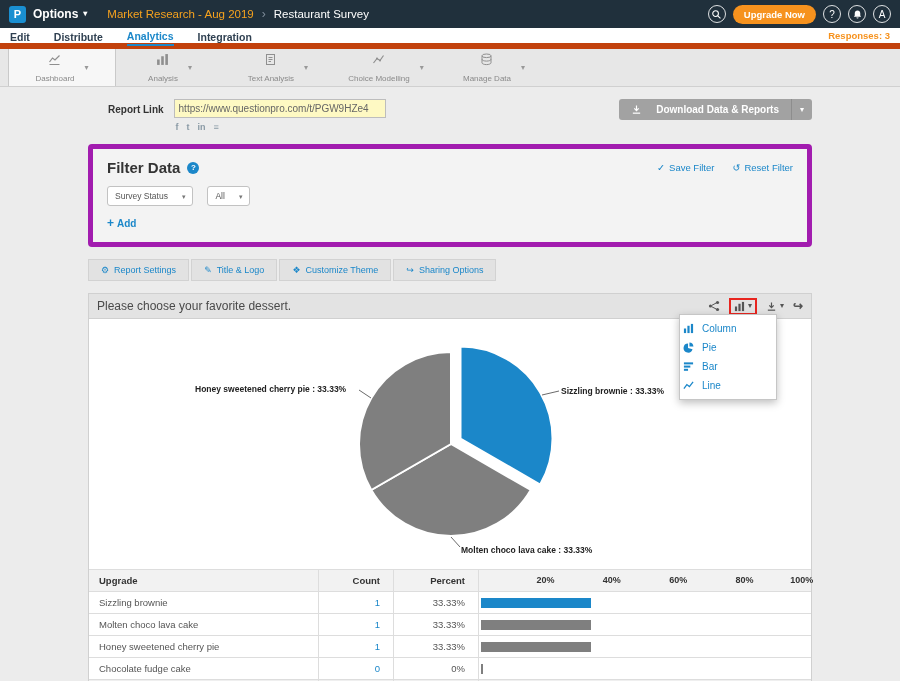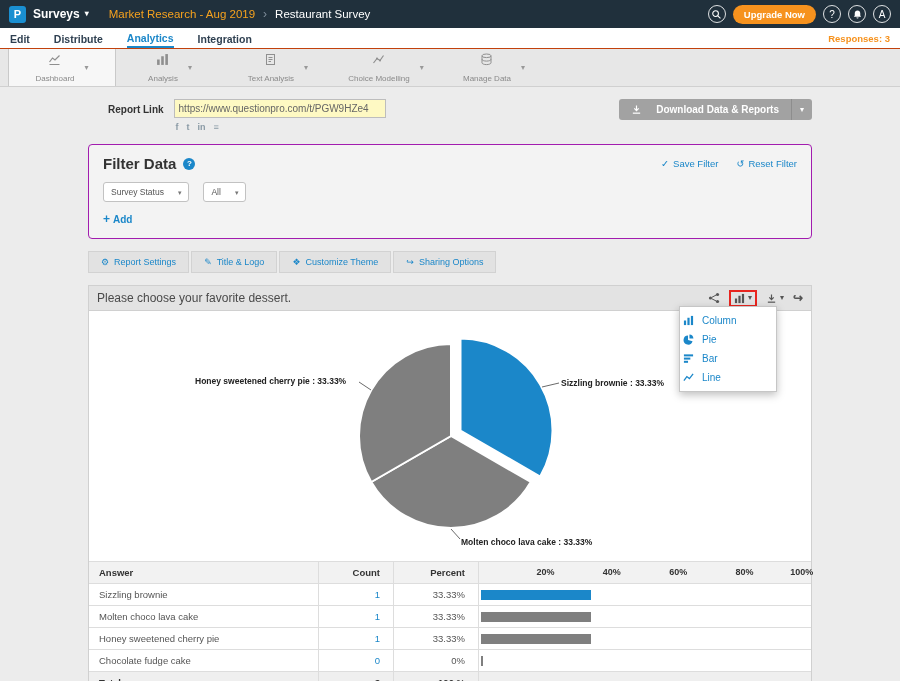--- a/index.html
+++ b/index.html
@@ -18,21 +18,21 @@
   .product { color:#fff; font-size:12px; font-weight:700; margin-left:7px; display:flex; gap:5px; align-items:center; cursor:pointer; }
   .caret { font-size:8px; line-height:1; }
   .crumb-folder { color:#f6a21e; font-size:11.5px; margin-left:20px; cursor:pointer; }
   .crumb-sep { color:#7d8b99; margin:0 8px; font-size:12px; }
   .crumb-current { color:#fff; font-size:11.5px; }
   .tb-right { display:flex; align-items:center; gap:7px;text-align:center; }
   .circle-btn { width:18px; height:18px; border:1px solid rgba(255,255,255,.85); border-radius:50%; display:flex; align-items:center; justify-content:center; color:#fff; font-size:10px; cursor:pointer; flex:none; }
   .upgrade { background:#f6921e; color:#fff; font-size:9.5px; font-weight:700; padding:4px 11px; border-radius:10px; cursor:pointer; }
 
   
-  .navbar { height:21px; background:#fff; border-bottom:1px solid #c2410c; display:flex; align-items:center; padding:0 10px; gap:24px; }
+  .navbar { height:21px; background:#fff; border-bottom:6px solid #c2410c; display:flex; align-items:center; padding:0 10px; gap:24px; }
   .nav-item { font-size:10.5px; font-weight:700; color:#2e3f50; padding:4px 0 2px; cursor:pointer; }
   .nav-item.active { color:#1b87c9; border-bottom:2px solid #1b87c9; }
   .nav-spacer { flex:1; }
   .responses { color:#f6921e; font-size:9.5px; font-weight:700; cursor:pointer; }
 
   
   .toolbar { height:38px; background:#e7e7e7; border-bottom:1px solid #d0d0d0; display:flex; padding-left:8px; }
   .tool { width:108px; display:flex; align-items:center; justify-content:center; gap:10px; color:#8f8f8f; cursor:pointer; }
   .tool.active { background:#f7f7f7; border-left:1px solid #c9c9c9; border-right:1px solid #c9c9c9; }
   .tool .stack { display:flex; flex-direction:column; align-items:center; gap:8px; }
@@ -47,21 +47,21 @@
   .link-group { display:flex; flex-direction:column; }
   .link-input { width:212px; height:19px; border:1px solid #bdbdbd; background:#fef9c3; font-size:10px; color:#666; padding:0 4px; font-family:"Liberation Sans", sans-serif; }
   .social-row { display:flex; gap:8px; margin:4px 0 0 2px; color:#8a9aa5; font-size:9px; font-weight:700; }
   .social-row span { cursor:pointer; }
   .spacer { flex:1; }
   .dl-btn { display:flex; cursor:pointer; }
   .dl-main { background:#a2a2a2; color:#fff; font-size:10px; font-weight:700; padding:5px 12px; border-radius:3px 0 0 3px; display:flex; gap:14px; align-items:center; }
   .dl-caret { background:#a2a2a2; color:#fff; padding:5px 8px; border-left:1px solid #8d8d8d; border-radius:0 3px 3px 0; display:flex; align-items:center; }
 
   
-  .filter-panel { margin-top:12px; background:#f3f3f3; border:1px solid #a21caf; border-radius:4px; padding:10px 14px 12px; }
+  .filter-panel { margin-top:12px; background:#f3f3f3; border:5px solid #a21caf; border-radius:4px; padding:10px 14px 12px; }
   .filter-head { display:flex; align-items:center; }
   .filter-title { font-size:15px; font-weight:700; color:#333; }
   .q-circle { width:12px; height:12px; border-radius:50%; background:#1b87c9; color:#fff; font-size:8px; font-weight:700; display:flex; align-items:center; justify-content:center; margin-left:7px; cursor:pointer; }
   .filter-links { margin-left:auto; display:flex; gap:18px; font-size:9.5px; color:#1b87c9; }
   .filter-link { display:flex; gap:4px; align-items:center; cursor:pointer; }
   .filter-selects { display:flex; gap:14px; margin-top:10px; }
   .fake-select { background:#fff; border:1px solid #c2c2c2; border-radius:3px; font-size:8.5px; color:#555; padding:4px 7px; display:flex; align-items:center; gap:14px; cursor:pointer; }
   .fake-select .caret { font-size:7px; color:#777; }
   .add-link { margin-top:10px; font-size:10px; font-weight:700; color:#1b87c9; display:flex; gap:3px; align-items:center; width:fit-content; cursor:pointer; }
   .add-link .plus { font-size:12px; }
@@ -111,21 +111,21 @@
   .scale-label.s0 { left:20%; } .scale-label.s1 { left:40%; } .scale-label.s2 { left:60%; }
   .scale-label.s3 { left:80%; } .scale-label.s4 { left:100%; transform:translateX(-90%); }
 </style>
 </head>
 <body>
 
 <header class="topbar">
   <div class="tb-left">
     <span class="logo">P</span>
     <span class="product">
-      <span>Surveys</span>
+      <span>Options</span>
       <span class="caret">▾</span>
     </span>
     <span class="crumb-folder">Market Research - Aug 2019</span>
     <span class="crumb-sep">›</span>
     <span class="crumb-current">Restaurant Survey</span>
   </div>
   <div class="tb-right">
     <span class="circle-btn">
       <svg width="11" height="11" viewBox="0 0 12 12">
           <circle cx="5" cy="5" r="3.1" fill="none" stroke="#fff" stroke-width="1.2"></circle>
@@ -359,21 +359,21 @@
           <line x1="362" y1="218" x2="371" y2="228" stroke="#444" stroke-width="0.8"></line>
           <line x1="282" y1="79" x2="270" y2="71" stroke="#444" stroke-width="0.8"></line>
         </svg>
       <span class="callout co-0">Sizzling brownie : 33.33%</span>
       <span class="callout co-1">Molten choco lava cake : 33.33%</span>
       <span class="callout co-2">Honey sweetened cherry pie : 33.33%</span>
     </div>
 
     <div class="table">
       <div class="t-row header">
-        <span class="cell c-answer">Answer</span>
+        <span class="cell c-answer">Upgrade</span>
         <span class="cell c-count">Count</span>
         <span class="cell c-percent">Percent</span>
         <span class="cell c-bar">
           <span class="scale-label s0">20%</span>
           <span class="scale-label s1">40%</span>
           <span class="scale-label s2">60%</span>
           <span class="scale-label s3">80%</span>
           <span class="scale-label s4">100%</span>
         </span>
       </div>

